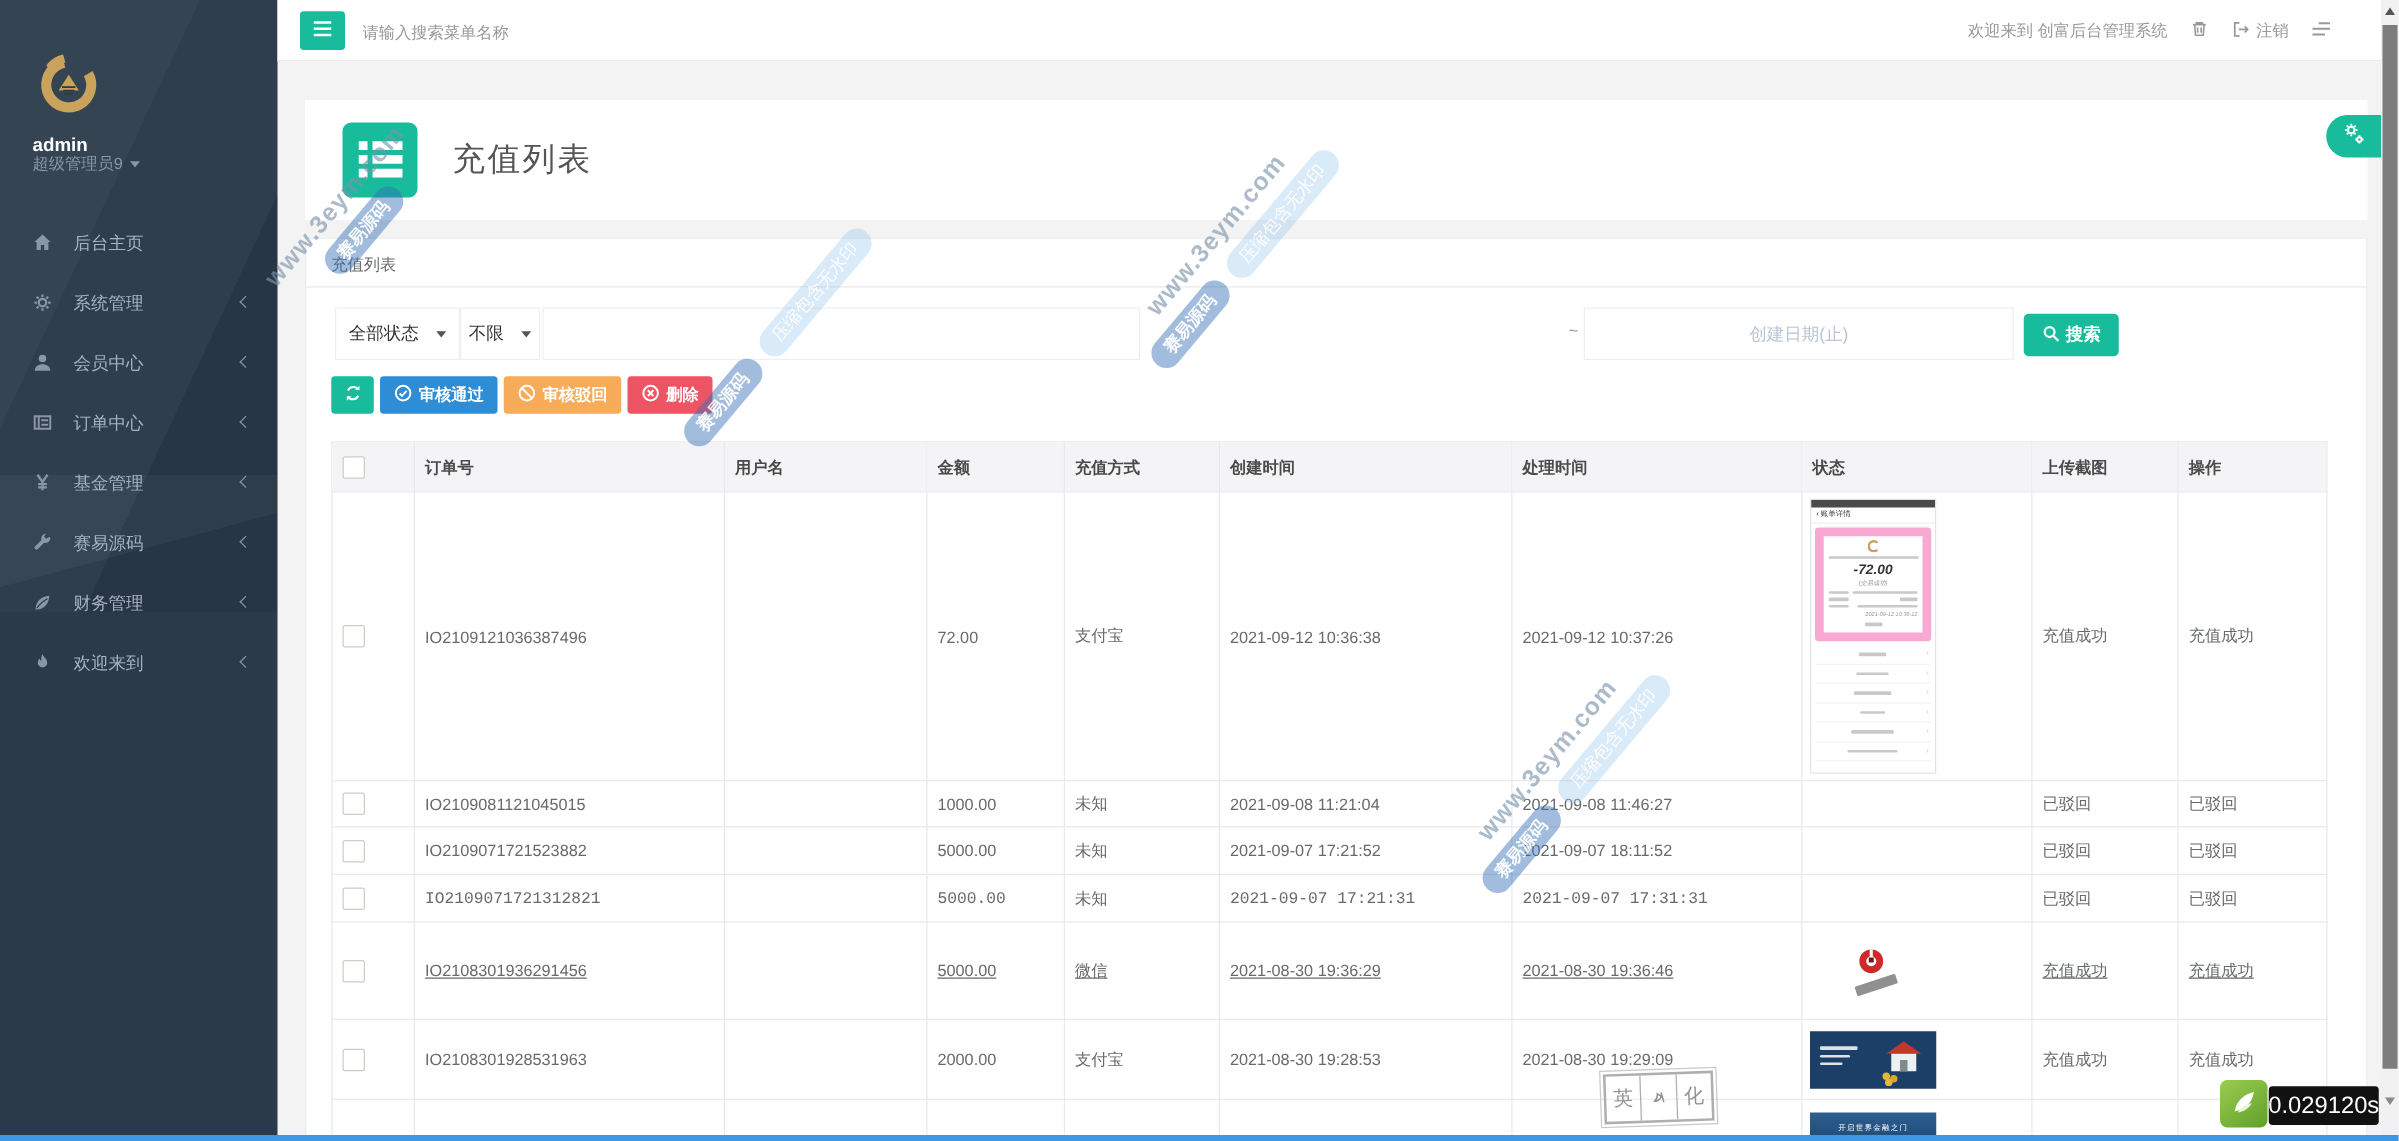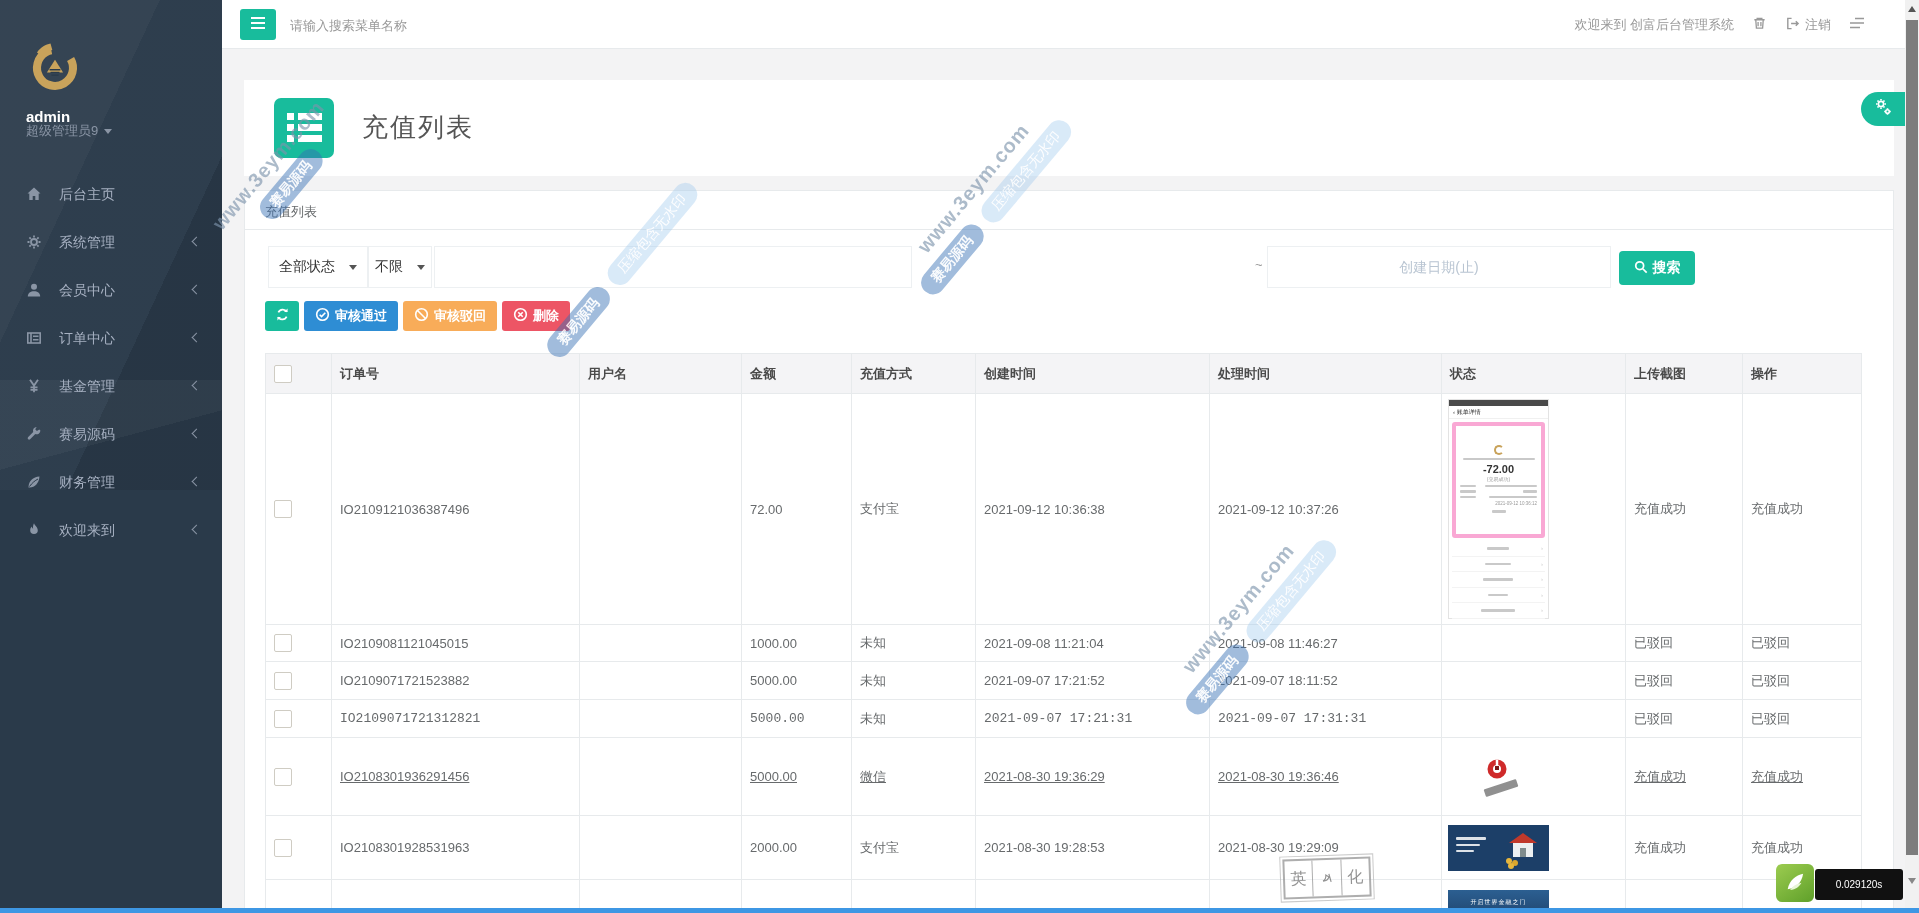--- a/index.html
+++ b/index.html
@@ -67,21 +67,21 @@
   .grid th, .grid td { border:1px solid #e7eaec; font-size:13px; color:#676a6c; text-align:left; padding:4px 8px; vertical-align:middle; overflow:hidden; }
   .grid th { background:#f4f4f6; color:#4a4a4a; font-weight:bold; height:40px; }
   .cbx { width:18px; height:18px; background:#fff; border:1px solid #cfccc3; border-radius:2px; cursor:pointer; }
   tr.r1 { height:230px; } tr.r2 { height:37px; } tr.r3 { height:38px; } tr.r4 { height:38px;font-family:Liberation Mono, monospace; }
   tr.r5 { height:78px;text-decoration:underline; } tr.r6 { height:64px; } tr.r7 { height:50px; }
 
   
   .receipt { width:101px; height:220px; background:#fff; border:1px solid #e3e3e3; font-family:"Liberation Sans",sans-serif; position:relative; cursor:pointer; }
   .rc-status { height:6px; background:#4a4a4a; }
   .rc-nav { height:13px; line-height:13px; font-size:6px; color:#333; padding-left:4px; border-bottom:1px solid #f0f0f0; }
-  .rc-card { margin:3px; border:4px solid #f9a8d4; border-radius:3px; padding:19px 4px; }
+  .rc-card { margin:3px; border:7px solid #f9a8d4; border-radius:3px; padding:3px 4px;font-style:italic; }
   .rc-logo { width:10px; height:10px; margin:0 auto 2px; border:2px solid #c9a35b; border-radius:50%; border-right-color:transparent; }
   .bar { background:#c9c9c9; height:2.5px; border-radius:1px; margin:2.5px auto; }
   .rc-amt { text-align:center; font-size:11px; font-weight:bold; color:#333; margin:2px 0 1px; }
   .rc-res { text-align:center; font-size:5px; color:#9a9a9a; margin-bottom:3px; }
   .rc-kv { display:flex; justify-content:space-between; margin:3px 0; }
   .rc-kv .bar { margin:0; }
   .rc-date { font-size:4.5px; color:#9a9a9a; text-align:right; }
   .rc-list { margin:2px 3px; }
   .rc-li { display:flex; justify-content:space-between; align-items:center; padding:3.5px 2px; border-bottom:1px solid #f3f3f3; }
   .rc-gt { color:#c9c9c9; font-size:6px; }
@@ -102,21 +102,21 @@
   .wm-pill { background:rgba(52,112,180,.55); color:rgba(255,255,255,.95); font-size:14px; font-weight:bold; border-radius:12px; padding:3px 14px; white-space:nowrap; }
   .wm-pill-light { background:rgba(158,200,238,.45); color:rgba(255,255,255,.95); font-size:14px; border-radius:12px; padding:3px 14px; white-space:nowrap; }
 
   
   .stamp { position:absolute; left:1283px; top:858px; width:88px; height:40px; border:2px solid #9a9a9a; outline:1px solid #bdbdbd; outline-offset:2px; transform:rotate(-2deg); display:flex; opacity:.8; z-index:45; background:rgba(255,255,255,.4); }
   .stamp > div { flex:1; border-right:1px solid #9a9a9a; display:flex; align-items:center; justify-content:center; font-family:"Liberation Serif","DejaVu Serif",serif; font-size:16px; color:#777; }
   .stamp > div:last-child { border-right:none; }
 
   
   .trace-icon { position:absolute; left:1776px; top:864px; width:38px; height:38px; border-radius:6px; background:linear-gradient(145deg,#9ccc50,#5fa02a); cursor:pointer; z-index:55; display:flex; align-items:center; justify-content:center; }
-  .trace-tip { position:absolute; left:1815px; top:869px; width:88px; height:31px; background:#111; color:#fff; font-size:10px; border-radius:3px; display:flex; align-items:center; justify-content:center; z-index:55; }
+  .trace-tip { position:absolute; left:1815px; top:869px; width:88px; height:31px; background:#111; color:#fff; font-size:19px; border-radius:3px; display:flex; align-items:center; justify-content:center; z-index:55; }
 
   
   .vscroll { position:absolute; right:0; top:0; width:14px; height:913px; background:#f1f1f1; z-index:70; }
   .varrow-up { position:absolute; left:3px; top:6px; width:0; height:0; border-left:4px solid transparent; border-right:4px solid transparent; border-bottom:6px solid #555; cursor:pointer; }
   .vthumb { position:absolute; left:1px; top:20px; width:12px; height:835px; background:#7d7d7d; cursor:pointer; }
   .varrow-down { position:absolute; left:3px; top:878px; width:0; height:0; border-left:4px solid transparent; border-right:4px solid transparent; border-top:6px solid #888; cursor:pointer; }
 
   .bottom-bar { position:absolute; left:0; top:908px; width:1919px; height:5px; background:#3e97e4; z-index:80; }
 </style>
 </head>

